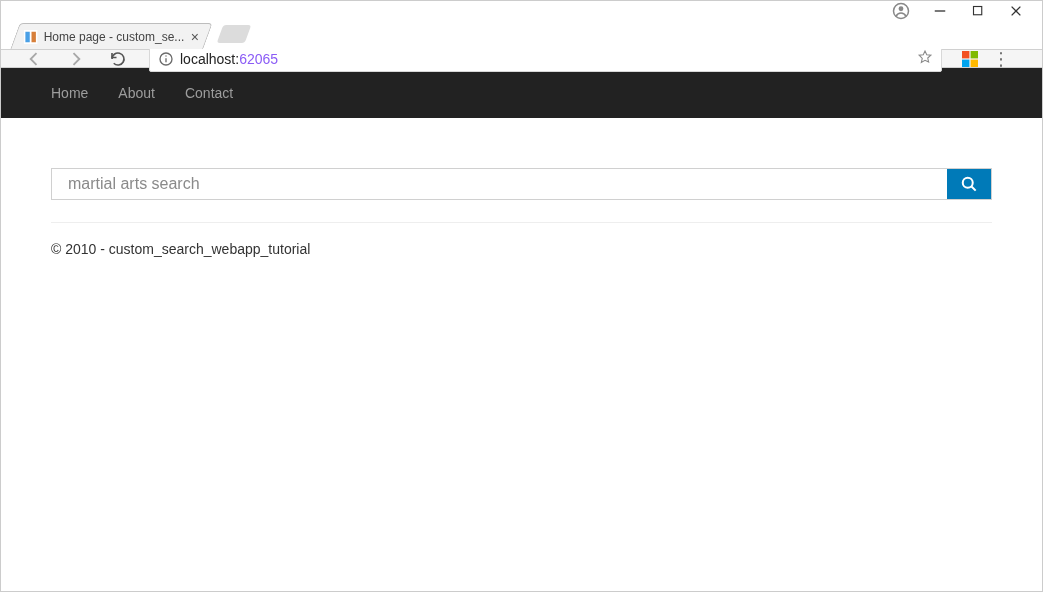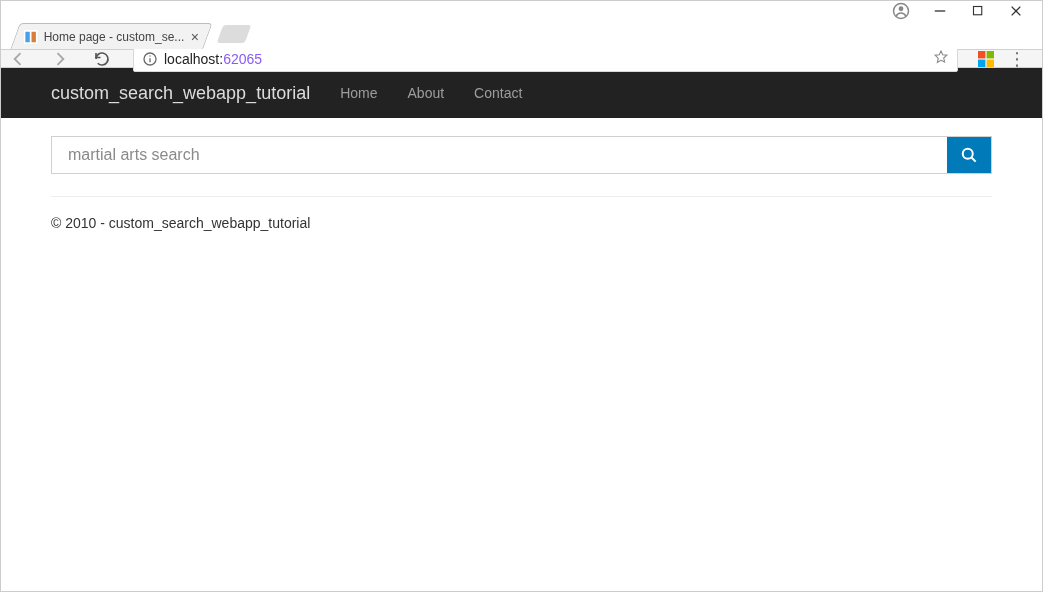--- a/index.html
+++ b/index.html
@@ -89,21 +89,21 @@
       margin-bottom: 3px;
     }
     
     .addrbar {
       height: 19px;
       background: #f5f5f5;
       border-top: 1px solid #d0d0d0;
       border-bottom: 1px solid #d0d0d0;
       display: flex;
       align-items: center;
-      padding: 0 6px;
+      padding: 0 22px;
       gap: 20px;
     }
     .nav-btn {
       width: 22px; height: 22px;
       display: flex; align-items: center; justify-content: center;
       color: #a7a7a7;
     }
     .nav-btn.enabled { color: #555; }
     .omnibox {
       flex: 1;
@@ -161,21 +161,22 @@
       color: #9d9d9d;
       font-size: 14px;
       cursor: pointer;
     }
     .content {
       padding: 18px 50px 10px 50px;
     }
     .search-wrap {
       display: flex;
       border: 1px solid #d0d0d0;
-      height: 38px;
+      height: 32px;
+      margin-top: 32px;
     }
     .search-input {
       flex: 1;
       border: none;
       outline: none;
       font-size: 16px;
       padding: 0 16px;
       color: #333;
     }
     .search-input::placeholder { color: #8a8a8a; }
@@ -283,21 +284,20 @@
           <rect x="0" y="8.6" width="7.4" height="7.4" fill="#00a4ef"></rect>
           <rect x="8.6" y="8.6" width="7.4" height="7.4" fill="#ffb900"></rect>
         </svg>
     </span>
     <span class="menu-dots">⋮</span>
   </div>
 </div>
 
 <div class="page">
   <div class="navbar">
-    <span class="brand">custom_search_webapp_tutorial</span>
     <div class="nav-links">
       <span class="nav-link">Home</span>
       <span class="nav-link">About</span>
       <span class="nav-link">Contact</span>
     </div>
   </div>
   <div class="content">
     <div class="search-wrap">
       <input class="search-input" type="text" placeholder="martial arts search" style="">
       <div class="search-btn">

